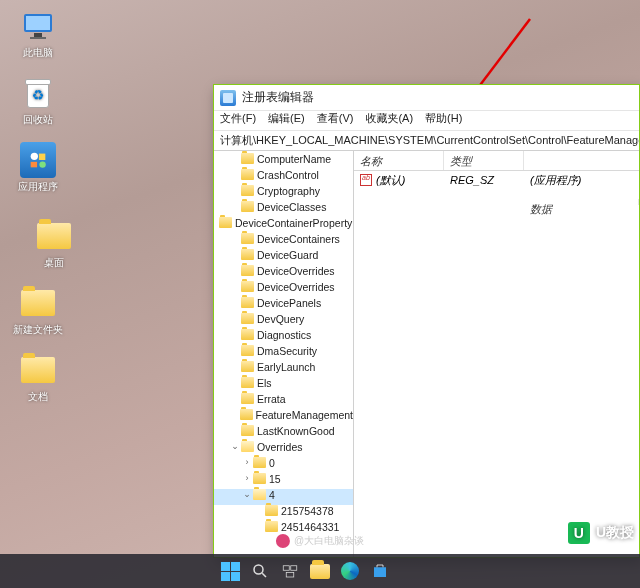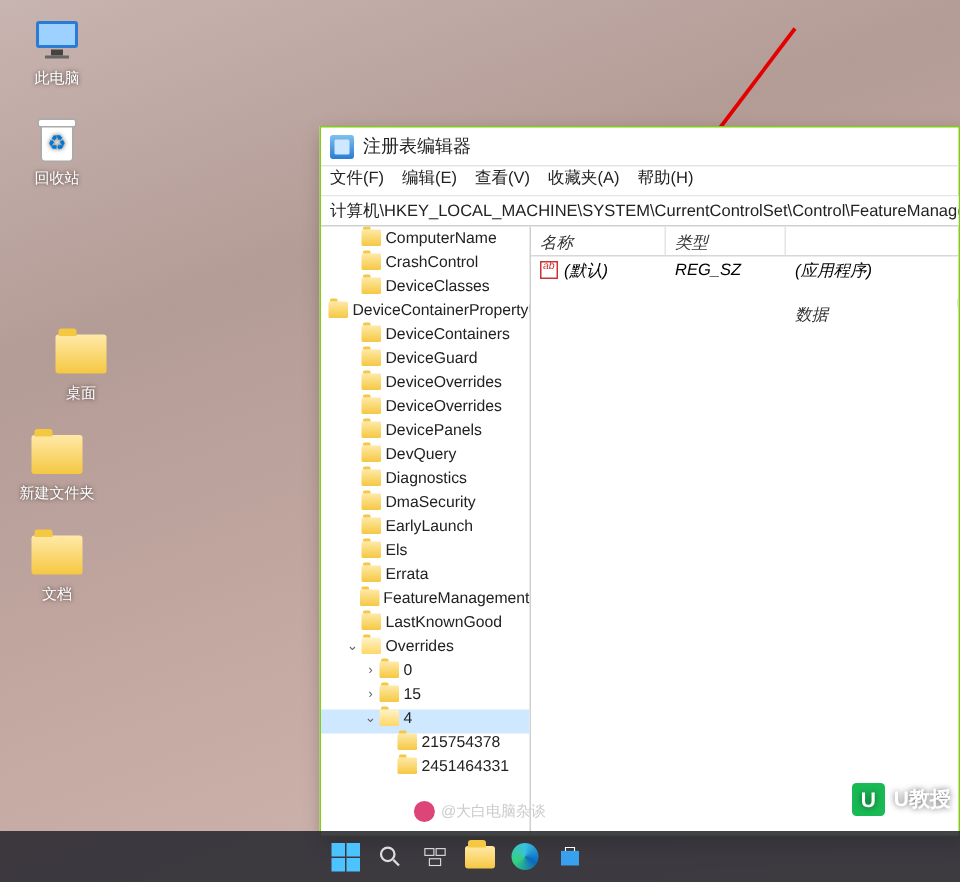--- a/index.html
+++ b/index.html
@@ -87,20 +87,33 @@
   <div class="desktop-icon" style="left:8px; top:75px;">
     <div class="iconbox">
       <div class="bin">
           <div class="body">
             <span class="arrows">♻</span>
           </div>
         </div>
     </div>
     <span>回收站</span>
   </div>
+  <div class="desktop-icon" style="left:8px; top:142px;">
+    <div class="iconbox">
+      <div class="appicon">
+          <svg viewBox="0 0 24 24">
+            <circle cx="8" cy="8" r="4" fill="#fff"></circle>
+            <rect x="13" y="5" width="7" height="7" fill="#ffd24a"></rect>
+            <rect x="4" y="14" width="7" height="6" fill="#ff8a3c"></rect>
+            <circle cx="17" cy="17" r="3.5" fill="#7ee07e"></circle>
+          </svg>
+        </div>
+    </div>
+    <span>应用程序</span>
+  </div>
   <div class="desktop-icon" style="left:24px; top:218px;">
     <div class="iconbox">
         <div class="folder-shape"></div>
       </div>
     <span>桌面</span>
   </div>
   <div class="desktop-icon" style="left:8px; top:285px;">
     <div class="iconbox">
         <div class="folder-shape"></div>
       </div>
@@ -142,20 +155,26 @@
           <span class="ind" style="width: 12px;"></span>
           <span class="tw"></span>
           <span class="fold"></span>
           <span>ComputerName</span>
         </div>
         <div class="tree-row">
           <span class="ind" style="width: 12px;"></span>
           <span class="tw"></span>
           <span class="fold"></span>
           <span>CrashControl</span>
+        </div>
+        <div class="tree-row">
+          <span class="ind" style="width: 12px;"></span>
+          <span class="tw"></span>
+          <span class="fold"></span>
+          <span>Cryptography</span>
         </div>
         <div class="tree-row">
           <span class="ind" style="width: 12px;"></span>
           <span class="tw"></span>
           <span class="fold"></span>
           <span>DeviceClasses</span>
         </div>
         <div class="tree-row">
           <span class="ind" style="width: 12px;"></span>
           <span class="tw"></span>

